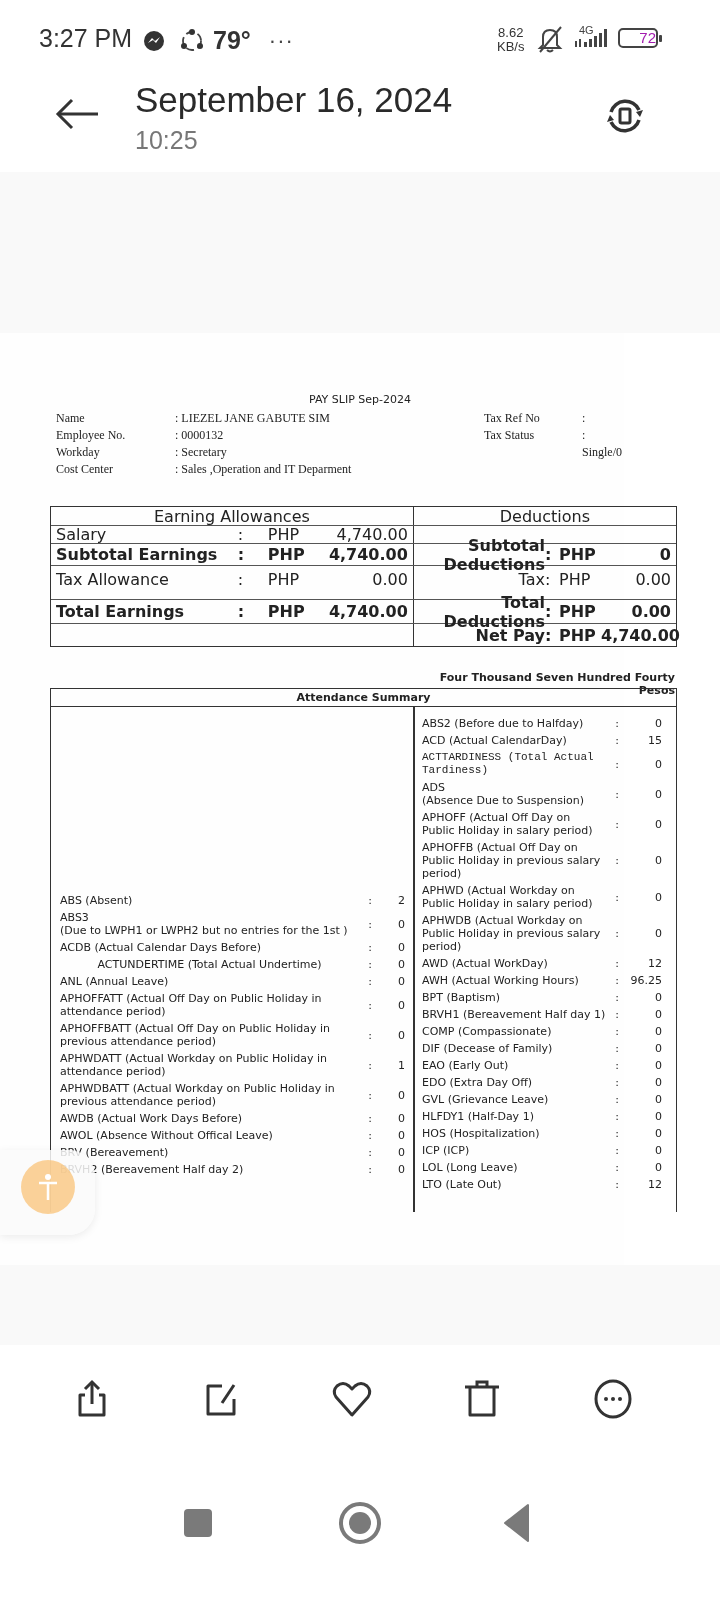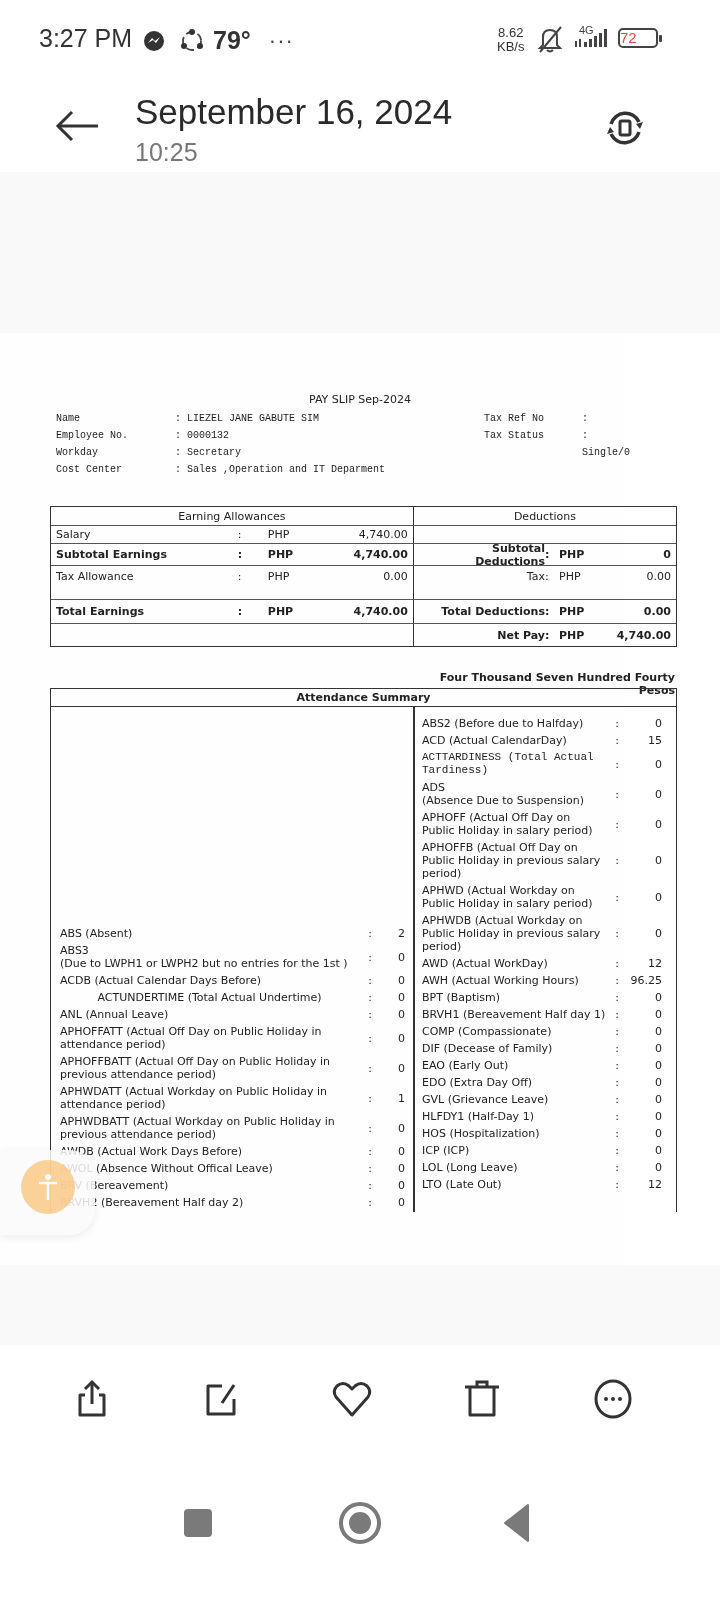--- a/index.html
+++ b/index.html
@@ -8,65 +8,65 @@
 
   
   .statusbar { position: absolute; top: 0; left: 0; width: 720px; height: 76px; }
   .sb-time { position: absolute; left: 39px; top: 24px; font-size: 25px; color: #333; }
   .sb-icons-left { position: absolute; left: 146px; top: 26px; display: flex; align-items: center; gap: 6px; }
   .sb-temp { font-size: 25px; font-weight: bold; color: #333; margin-left: 2px; }
   .sb-dots { font-size: 22px; color: #444; margin-left: 12px; letter-spacing: 1px; }
   .sb-speed { position: absolute; left: 497px; top: 26px; font-size: 13px; line-height: 14px; color: #333; text-align: center; }
   .sb-bell { position: absolute; left: 536px; top: 24px; }
   .sb-signal { position: absolute; left: 575px; top: 24px; }
-  .sb-battery { position: absolute; left: 618px; top: 28px; width: 40px; height: 20px; border: 2px solid #444; border-radius: 5px; font-size: 15px; text-align: left; line-height: 16px; color: #ef4444; }
+  .sb-battery { position: absolute; left: 618px; top: 28px; width: 40px; height: 20px; border: 2px solid #444; border-radius: 5px; font-size: 15px; text-align: right; line-height: 16px; color: #a21caf; }
   .sb-battery::after { content: ""; position: absolute; right: -6px; top: 5px; width: 3px; height: 7px; background: #444; border-radius: 1px; }
 
   
-  .header { position: absolute; top: 76px; left: 0; width: 720px; height: 96px; margin-top: 12px; }
+  .header { position: absolute; top: 76px; left: 0; width: 720px; height: 96px; }
   .back-btn { position: absolute; left: 54px; top: 18px; width: 50px; height: 40px; cursor: pointer; }
   .h-title { position: absolute; left: 135px; top: 4px; font-size: 35px; color: #2a2a2a; }
   .h-sub { position: absolute; left: 135px; top: 50px; font-size: 25px; color: #777; }
   .rotate-btn { position: absolute; left: 603px; top: 18px; width: 44px; height: 44px; cursor: pointer; }
 
   
   .gray-top { position: absolute; top: 172px; left: 0; width: 720px; height: 161px; background: #f9f9f9; }
   .doc { position: absolute; top: 333px; left: 0; width: 624px; height: 932px; background: #fefefe; }
   .gray-bottom { position: absolute; top: 1265px; left: 0; width: 720px; height: 80px; background: #f9f9f9; }
 
   .doc-title { position: absolute; top: 60px; left: 0; width: 720px; text-align: center; font-size: 11px; font-family: "DejaVu Sans", sans-serif; color: #222; }
-  .info { position: absolute; font-family: Liberation Mono, monospace; font-size: 10px; color: #222; line-height: 17px; }
+  .info { position: absolute; font-family: Liberation Serif, serif; font-size: 12px; color: #222; line-height: 17px; }
   .info-left-labels { left: 56px; top: 77px; }
   .info-left-values { left: 175px; top: 77px; }
   .info-right-labels { left: 484px; top: 77px; }
   .info-right-values { left: 582px; top: 77px; }
 
   
-  .pay { position: absolute; left: 50px; top: 173px; width: 627px; border: 1.5px solid #333; font-family: "DejaVu Sans", sans-serif; font-size: 11px; color: #222; }
+  .pay { position: absolute; left: 50px; top: 173px; width: 627px; border: 1.5px solid #333; font-family: "DejaVu Sans", sans-serif; font-size: 16px; color: #222; }
   .pay-row { display: flex; border-bottom: 1.5px solid #555; }
   .pay-row:last-child { border-bottom: none; }
   .pay-half { width: 363px; display: flex; align-items: center; padding: 0 5px; }
   .pay-half.right { width: 264px; border-left: 1.5px solid #333; }
   .pay-head { justify-content: center; height: 18px; }
   .c-label { flex: 1; }
   .c-colon { width: 30px; text-align: left; }
   .c-cur { width: 50px; }
   .c-amt { width: 90px; text-align: right; }
   .right .c-label { flex: 1; text-align: right; }
   .right .c-colon { width: 14px; }
   .right .c-cur { width: 42px; }
   .right .c-amt { width: 70px; }
   .bold { font-weight: bold; }
   .words { position: absolute; left: 400px; top: 338px; width: 275px; text-align: right; font-family: "DejaVu Sans", sans-serif; font-size: 11px; font-weight: bold; color: #222; }
 
   
   .att { position: absolute; left: 50px; top: 355px; width: 627px; height: 524px; border: 1.5px solid #333; border-bottom: none; font-family: "DejaVu Sans", sans-serif; font-size: 11px; color: #222; }
   .att-head { height: 18px; border-bottom: 1.5px solid #333; text-align: center; font-weight: bold; line-height: 17px; }
   .att-divider { position: absolute; left: 362px; top: 18px; width: 1.5px; height: 505px; background: #333; }
-  .att-left { position: absolute; left: 9px; top: 205px; width: 345px; margin-top: 33px; }
+  .att-left { position: absolute; left: 9px; top: 205px; width: 345px; }
   .att-right { position: absolute; left: 371px; top: 28px; width: 240px; }
   .att-item { display: flex; align-items: center; line-height: 13px; margin-bottom: 4px; }
   .att-item .a-label { flex: 1; }
   .att-item .a-colon { width: 22px; text-align: center; }
   .att-item .a-val { width: 24px; text-align: right; }
   .att-right .a-val { width: 34px; }
 
   
   .a11y-wrap { position: absolute; left: 0; top: 1150px; width: 95px; height: 85px; background: rgba(250,250,250,0.85); border-radius: 0 26px 26px 0; box-shadow: 0 2px 8px rgba(0,0,0,0.08); }
   .a11y-btn { position: absolute; left: 21px; top: 1160px; width: 54px; height: 54px; border-radius: 50%; background: rgba(250,195,120,0.75); cursor: pointer; }

